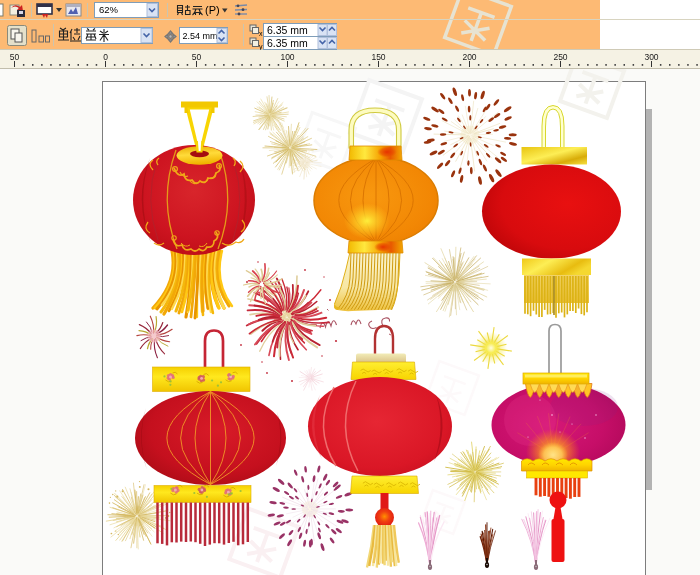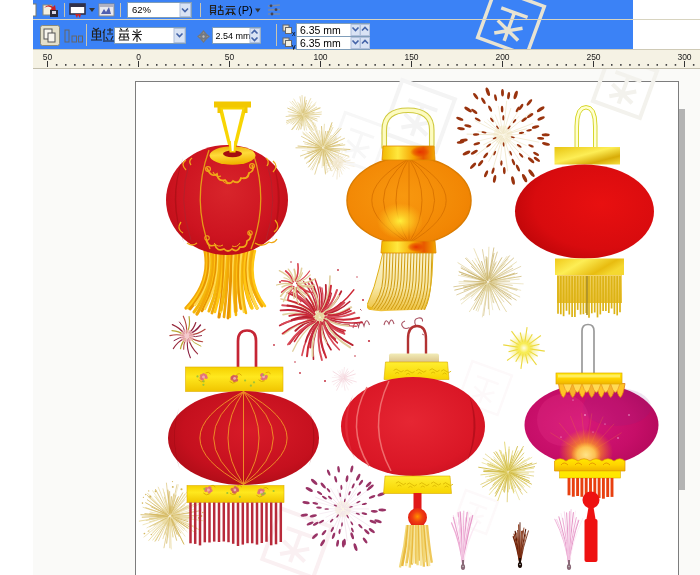--- a/index.html
+++ b/index.html
@@ -1,15 +1,15 @@
 <!DOCTYPE html>
 <html><head><meta charset="utf-8"><style>
 * { margin:0; padding:0; box-sizing:border-box; }
 html,body { width:700px; height:575px; overflow:hidden; font-family:"Liberation Sans",sans-serif; }
-#app { position:relative; width:600px; height:575px; background:#3b82f6;margin-left:33px; }
+#app { position:relative; width:600px; height:575px; background:#fdba74; }
 #ruler { position:absolute; left:0; top:50px; width:700px; height:19px; background:#f5f2e4; border-bottom:1px solid #c2beac; }
 #work { position:absolute; left:0; top:69px; width:700px; height:506px; background:#fafaf8; }
 #page { position:absolute; left:102px; top:81px; width:544px; height:494px; background:#fff; border:1px solid #7d7d7d; border-bottom:none; }
 #shadow { position:absolute; left:646px; top:109px; width:6px; height:381px; background:#b3b3b3; }
 </style></head>
 <body>
 <div id="app">
   <div id="ruler"></div>
   <div id="work"></div>
   <div id="page"></div>

